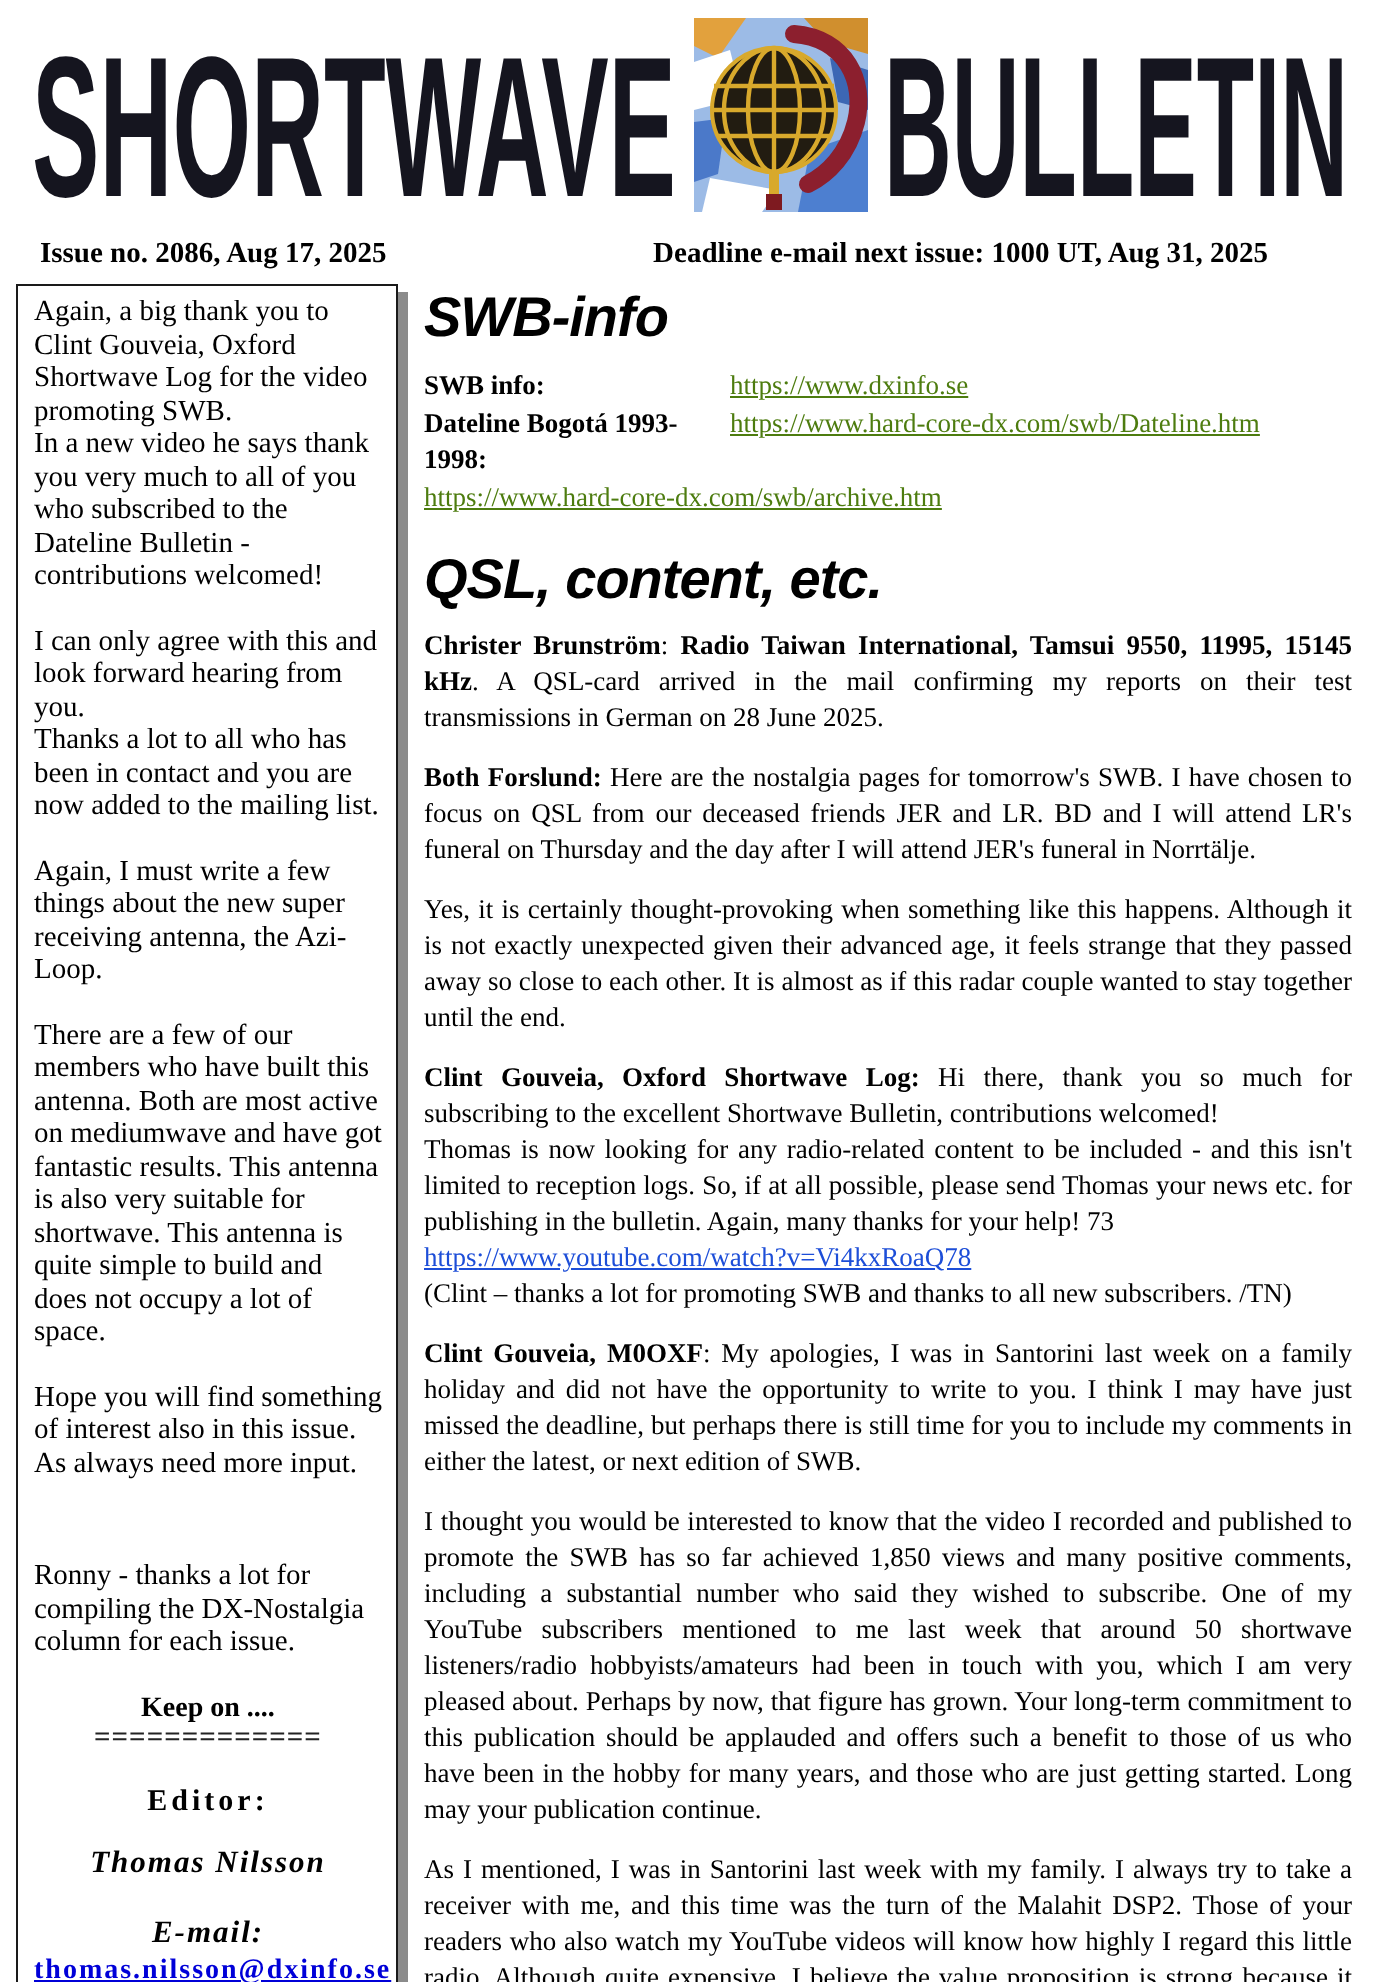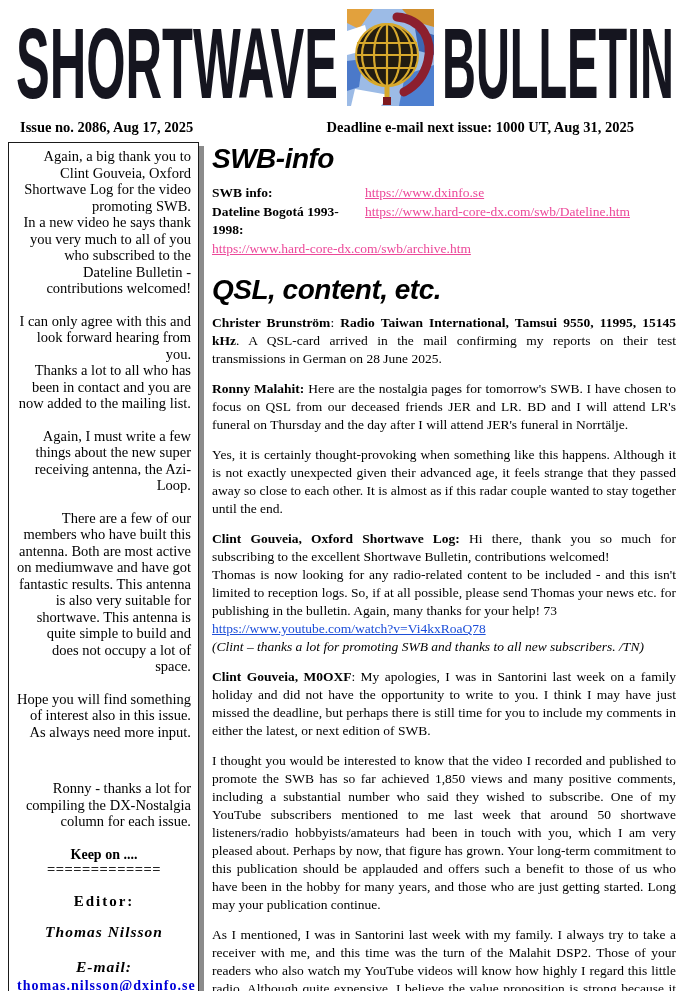--- a/index.html
+++ b/index.html
@@ -45,21 +45,21 @@
     width: 191px;
     flex-shrink: 0;
     border: 1px solid #1a1a1a;
     box-shadow: 5px 4px 0 #8b8b8b;
     background: #fff;
     padding: 5px 7px 10px 8px;
     font-size: 14.5px;
     line-height: 16.5px;
     min-height: 850px;
   }
-  .sidebar p { margin: 0 0 16px 0; text-align: right; font-family: Liberation Serif, serif; }
+  .sidebar p { margin: 0 0 16px 0; text-align: left; font-family: Liberation Serif, serif; }
   .sidebar p.large-gap { margin-bottom: 40px; }
   .side-footer { text-align: center; margin-top: 6px; }
   .keep-on { font-weight: bold; font-size: 14px; line-height: 17px; }
   .separator { font-weight: bold; letter-spacing: 0.5px; line-height: 13px; margin-bottom: 17px; color: #222; }
   .editor-label { font-weight: bold; letter-spacing: 2px; font-size: 15px; margin-bottom: 15px; }
   .editor-name { font-weight: bold; font-style: italic; font-size: 15.5px; letter-spacing: 1px; margin-bottom: 18px; }
   .email-label { font-weight: bold; font-style: italic; font-size: 15.5px; letter-spacing: 1px; margin-bottom: 2px; }
   .email-link a {
     font-weight: bold; font-size: 14px; letter-spacing: 1px;
     color: #0000d8; text-decoration: underline;
@@ -79,27 +79,27 @@
     font-size: 28px;
     letter-spacing: -0.5px;
     margin: 2px 0 10px 0;
     line-height: 30px;
   }
   .section-heading.second { margin-top: 17px; margin-bottom: 9px; }
 
   .links-table { margin: 2px 0 2px 0; }
   .link-row { display: flex; line-height: 18.5px; font-size: 13.5px; }
   .link-label { font-weight: bold; width: 153px; flex-shrink: 0; }
-  .link-row a { color: #ec4899; text-decoration: underline; }
+  .link-row a { color: #4d7c0f; text-decoration: underline; }
 
   .main p { margin: 0 0 12px 0; text-align: justify; }
   .main p:last-child { margin-bottom: 0; }
 
   .seg-b { font-weight: bold; }
-  .seg-i { font-style: italic; }
+  .seg-i { }
   a.seg-link { color: #1d4ed8; text-decoration: underline; }
 </style>
 </head>
 <body>
 
 <div class="masthead">
   <svg width="670" height="100" viewBox="0 0 670 100">
     <text class="mast-text" x="6" y="90" font-size="100" textLength="322" lengthAdjust="spacingAndGlyphs">SHORTWAVE</text>
 
     <g transform="translate(337,1)">
@@ -171,21 +171,21 @@
       </div>
       <div class="link-row">
         <a href="#">https://www.hard-core-dx.com/swb/archive.htm</a>
       </div>
     </div>
 
     <div class="section-heading second">QSL, content, etc.</div>
 
     <div>
         <p><span class="seg-b">Christer Brunström</span><span>: </span><span class="seg-b">Radio Taiwan International, Tamsui 9550, 11995, 15145 kHz</span><span>. A QSL-card arrived in the mail confirming my reports on their test transmissions in German on 28 June 2025.</span></p>
-        <p><span class="seg-b">Ronny Malahit:</span><span> Here are the nostalgia pages for tomorrow's SWB. I have chosen to focus on QSL from our deceased friends JER and LR. BD and I will attend LR's funeral on Thursday and the day after I will attend JER's funeral in Norrtälje.</span></p>
+        <p><span class="seg-b">Both Forslund:</span><span> Here are the nostalgia pages for tomorrow's SWB. I have chosen to focus on QSL from our deceased friends JER and LR. BD and I will attend LR's funeral on Thursday and the day after I will attend JER's funeral in Norrtälje.</span></p>
         <p><span>Yes, it is certainly thought-provoking when something like this happens. Although it is not exactly unexpected given their advanced age, it feels strange that they passed away so close to each other. It is almost as if this radar couple wanted to stay together until the end.</span></p>
         <p><span class="seg-b">Clint Gouveia, Oxford Shortwave Log:</span><span> Hi there, thank you so much for subscribing to the excellent Shortwave Bulletin, contributions welcomed!</span><br><span>Thomas is now looking for any radio-related content to be included - and this isn't limited to reception logs. So, if at all possible, please send Thomas your news etc. for publishing in the bulletin. Again, many thanks for your help! 73</span><br><a href="#" class="seg-link">https://www.youtube.com/watch?v=Vi4kxRoaQ78</a><br><span class="seg-i">(Clint – thanks a lot for promoting SWB and thanks to all new subscribers. /TN)</span></p>
         <p><span class="seg-b">Clint Gouveia, M0OXF</span><span>: My apologies, I was in Santorini last week on a family holiday and did not have the opportunity to write to you. I think I may have just missed the deadline, but perhaps there is still time for you to include my comments in either the latest, or next edition of SWB.</span></p>
         <p><span>I thought you would be interested to know that the video I recorded and published to promote the SWB has so far achieved 1,850 views and many positive comments, including a substantial number who said they wished to subscribe. One of my YouTube subscribers mentioned to me last week that around 50 shortwave listeners/radio hobbyists/amateurs had been in touch with you, which I am very pleased about. Perhaps by now, that figure has grown. Your long-term commitment to this publication should be applauded and offers such a benefit to those of us who have been in the hobby for many years, and those who are just getting started. Long may your publication continue.</span></p>
         <p><span>As I mentioned, I was in Santorini last week with my family. I always try to take a receiver with me, and this time was the turn of the Malahit DSP2. Those of your readers who also watch my YouTube videos will know how highly I regard this little radio. Although quite expensive, I believe the value proposition is strong because it performs so well in terms of sensitivity and selectivity. Also, dynamic range is good because it has very fine RF gain adjustment etc. I used it with a Sony wire antenna (the type that was included with the iconic ICF-2001D/2010 - and perhaps some other Sony portables from back in the day). It is a few metres of wire, with a spring-loaded clip at one end for attaching to a tree branch or other support and terminated at the receiver end with a plastic junction box to a mono 3.5mm mono audio plug. No doubt many of your readers will be familiar with this vintage antenna.</span></p>
       </div>
   </div>
 
 </div>
 

